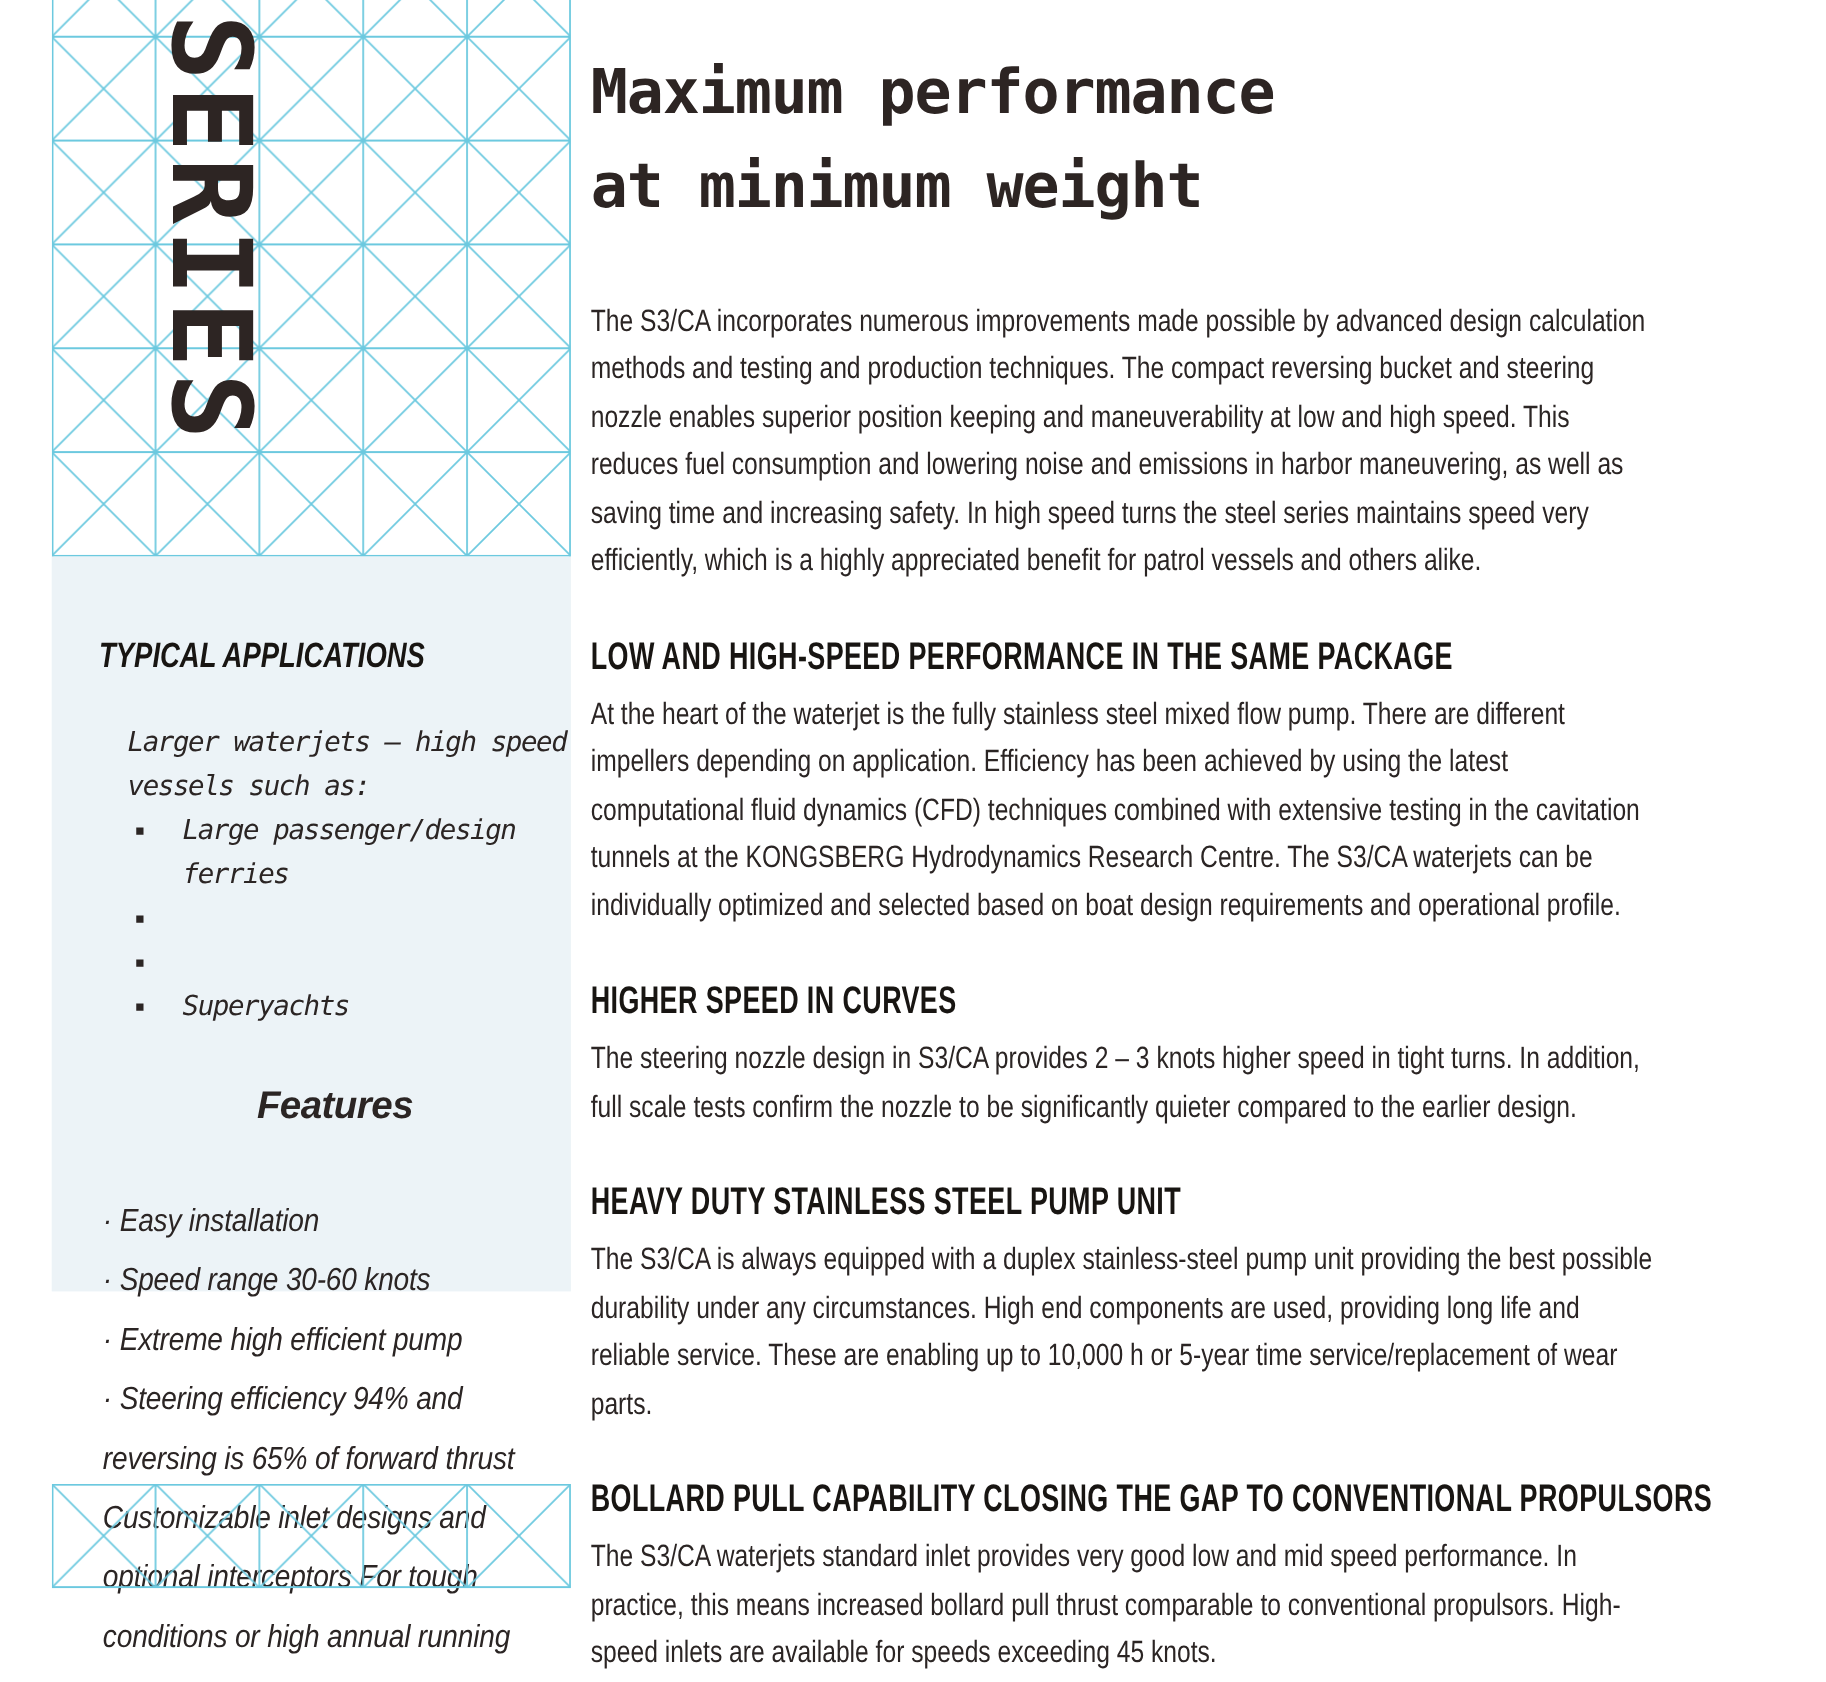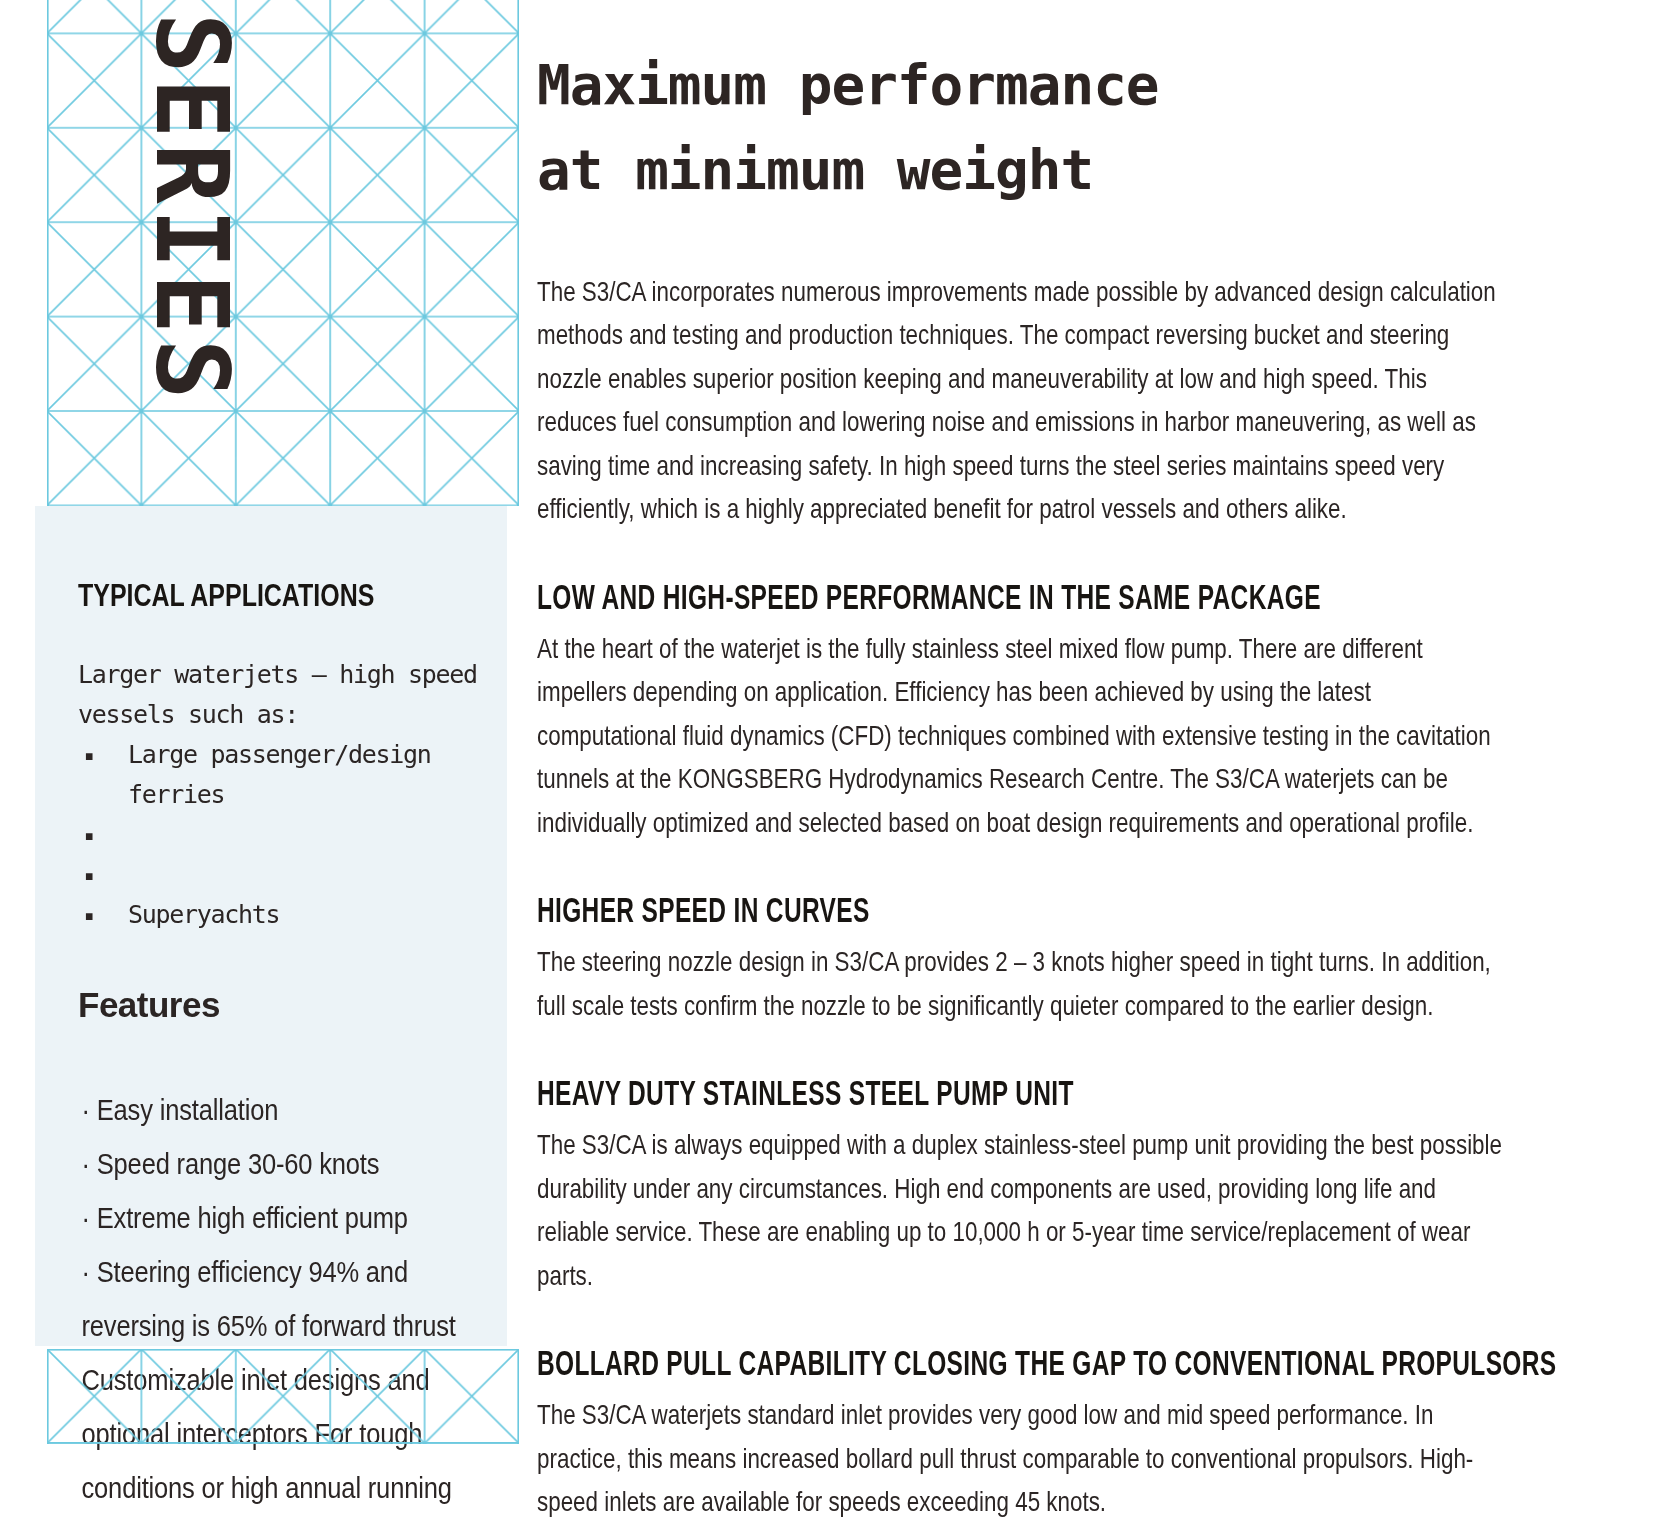--- a/index.html
+++ b/index.html
@@ -25,42 +25,44 @@
   .series-label {
     position:absolute; left:241px; top:13px;
     transform:rotate(90deg); transform-origin:0 0;
     font-family:"DejaVu Sans Mono", monospace;
     font-weight:bold; font-size:100px; line-height:100px; letter-spacing:5px;
     color:var(--title_brown); white-space:nowrap;
   }
 
   
   .side-panel {
-    position:absolute; left:35px; top:506px; width:472px; height:840px;
+    position:absolute; left:47px; top:506px; width:472px; height:668px;
     background:var(--panel_bg); box-sizing:border-box;
     padding:46px 0 0 43px;
+    font-style:italic;
   }
   .apps-heading {
     font-weight:bold; font-size:32px; line-height:32px; white-space:nowrap;
     transform:scaleX(0.78); transform-origin:0 0;
     color:var(--heading_black);
   }
   .apps-block {
     margin-top:44px; width:412px;
     font-family:"DejaVu Sans Mono", monospace;
     font-size:25px; letter-spacing:-1.3px; line-height:40px;
     color:var(--text_dark);
+    margin-left:26px;
   }
   .app-item { display:flex; padding-left:6px; }
   .app-bullet { flex:none; width:44px; font-size:17px; line-height:40px; }
   .app-text { flex:1; }
 
   .features-heading {
     margin-top:50px; font-size:35px; line-height:40px;
-    letter-spacing:-0.5px; color:var(--text_dark);
+    letter-spacing:-0.5px; color:var(--text_dark);text-align:center;
   }
   .features-list {
     margin-top:58px; width:455px; padding-left:4px; box-sizing:border-box;
     transform:scaleX(0.88); transform-origin:0 0;
     font-size:29px; line-height:54px; letter-spacing:-0.2px;
     color:var(--text_dark);
   }
 
   
   .main-col { position:absolute; left:537px; top:0; width:1010px; }

